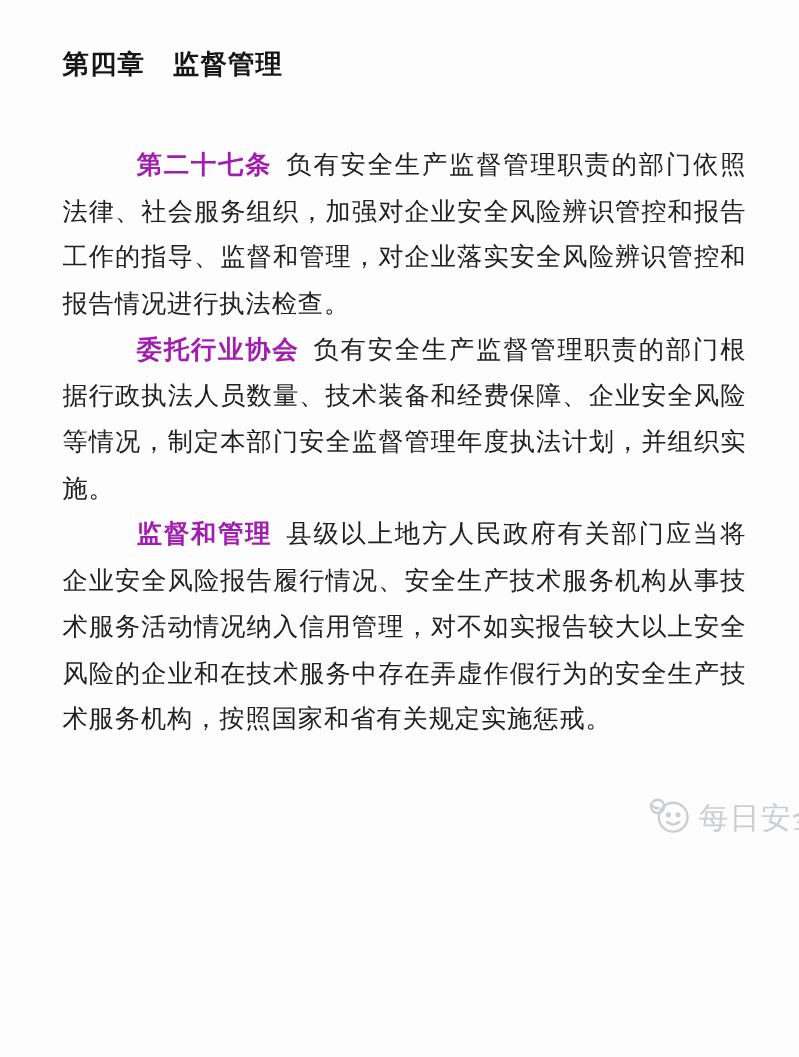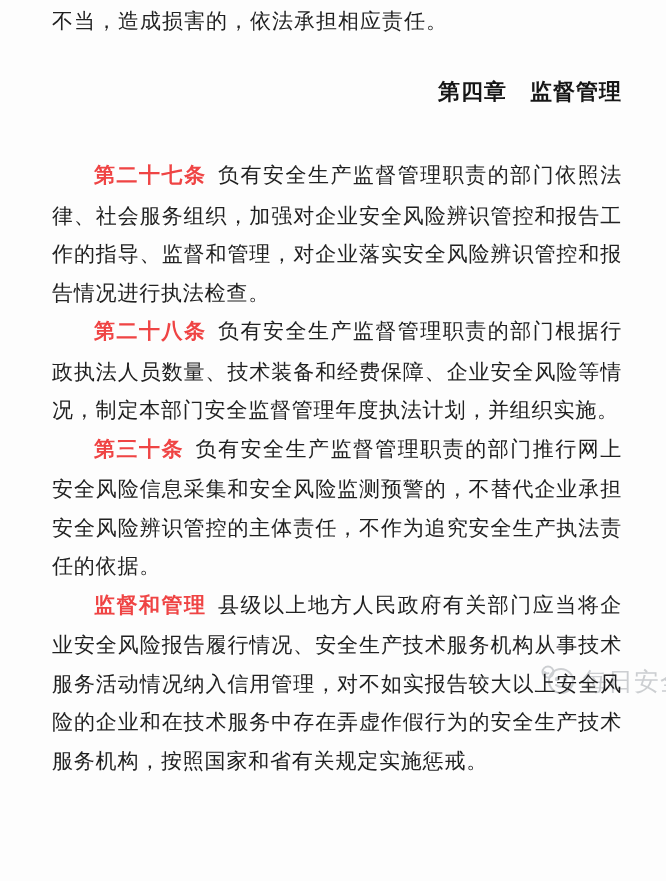--- a/index.html
+++ b/index.html
@@ -29,39 +29,40 @@
     letter-spacing: 1px;
     text-align: justify;
   }
   .chapter {
     margin-top: 32px;
     font-family: "Liberation Sans", "DejaVu Sans", sans-serif;
     font-weight: 700;
     color: #161616;
     font-size: 22px;
     line-height: 40px;
-    text-align: right;
+    text-align: left;
     letter-spacing: 1px;
   }
   .articles {
     margin-top: 44px;
   }
   .article {
     margin: 0;
     font-size: 21px;
     line-height: 38.5px;
     letter-spacing: 0.8px;
     text-align: justify;
     text-indent: 2em;
   }
   .art-num {
-    font-family: Liberation Mono, monospace;
+    font-family: Liberation Serif, serif;
     font-weight: 700;
-    color: #ef4444;
+    color: #a21caf;
     margin-right: 0.55em;
+    margin-left: 20px;
   }
   .watermark {
     position: absolute;
     z-index: 0;
     top: 663px;
     left: 538px;
     display: flex;
     align-items: center;
     gap: 4px;
     opacity: 0.9;
@@ -89,32 +90,30 @@
         <circle cx="19" cy="16" r="1.2" fill="#c7cacd"></circle>
         <circle cx="27" cy="16" r="1.2" fill="#c7cacd"></circle>
         <path d="M18 22 q 5 4 10 0"></path>
       </g>
     </svg>
     <span class="wm-text">每日安全生</span>
   </div>
 
   <div class="content">
 
-    <p class="continuation">不当，造成损害的，依法承担相应责任。</p>
 
     <div class="chapter">第四章　监督管理</div>
 
     <div class="articles">
 
       <p class="article"><b class="art-num">第二十七条</b><span>负有安全生产监督管理职责的部门依照法律、社会服务组织，加强对企业安全风险辨识管控和报告工作的指导、监督和管理，对企业落实安全风险辨识管控和报告情况进行执法检查。</span></p>
 
-      <p class="article"><b class="art-num">第二十八条</b><span>负有安全生产监督管理职责的部门根据行政执法人员数量、技术装备和经费保障、企业安全风险等情况，制定本部门安全监督管理年度执法计划，并组织实施。</span></p>
+      <p class="article"><b class="art-num">委托行业协会</b><span>负有安全生产监督管理职责的部门根据行政执法人员数量、技术装备和经费保障、企业安全风险等情况，制定本部门安全监督管理年度执法计划，并组织实施。</span></p>
 
 
-      <p class="article"><b class="art-num">第三十条</b><span>负有安全生产监督管理职责的部门推行网上安全风险信息采集和安全风险监测预警的，不替代企业承担安全风险辨识管控的主体责任，不作为追究安全生产执法责任的依据。</span></p>
 
       <p class="article"><b class="art-num">监督和管理</b><span>县级以上地方人民政府有关部门应当将企业安全风险报告履行情况、安全生产技术服务机构从事技术服务活动情况纳入信用管理，对不如实报告较大以上安全风险的企业和在技术服务中存在弄虚作假行为的安全生产技术服务机构，按照国家和省有关规定实施惩戒。</span></p>
 
     </div>
 
   </div>
 
 </div>
 
 </body></html>

